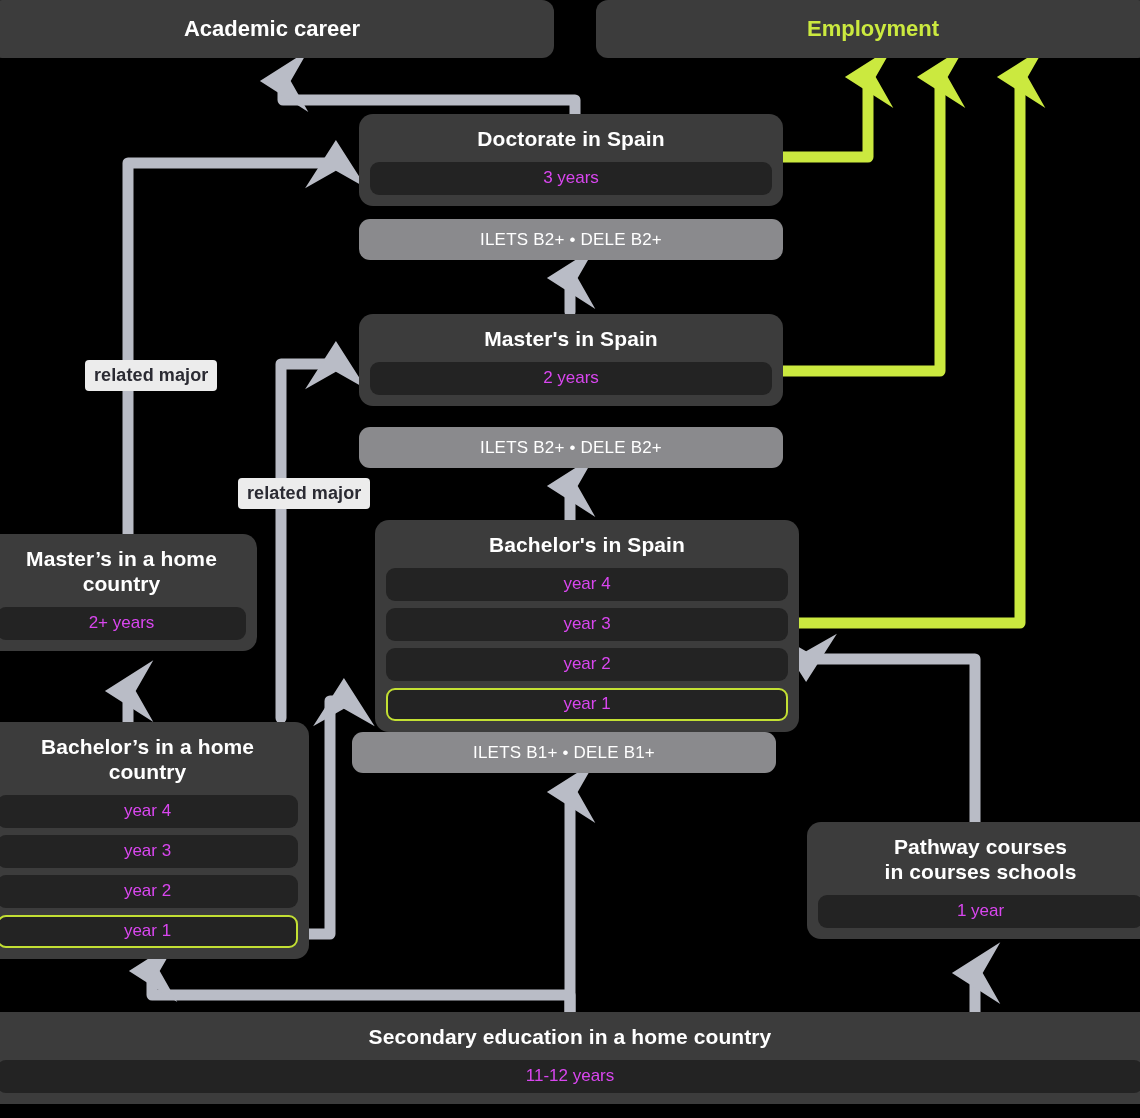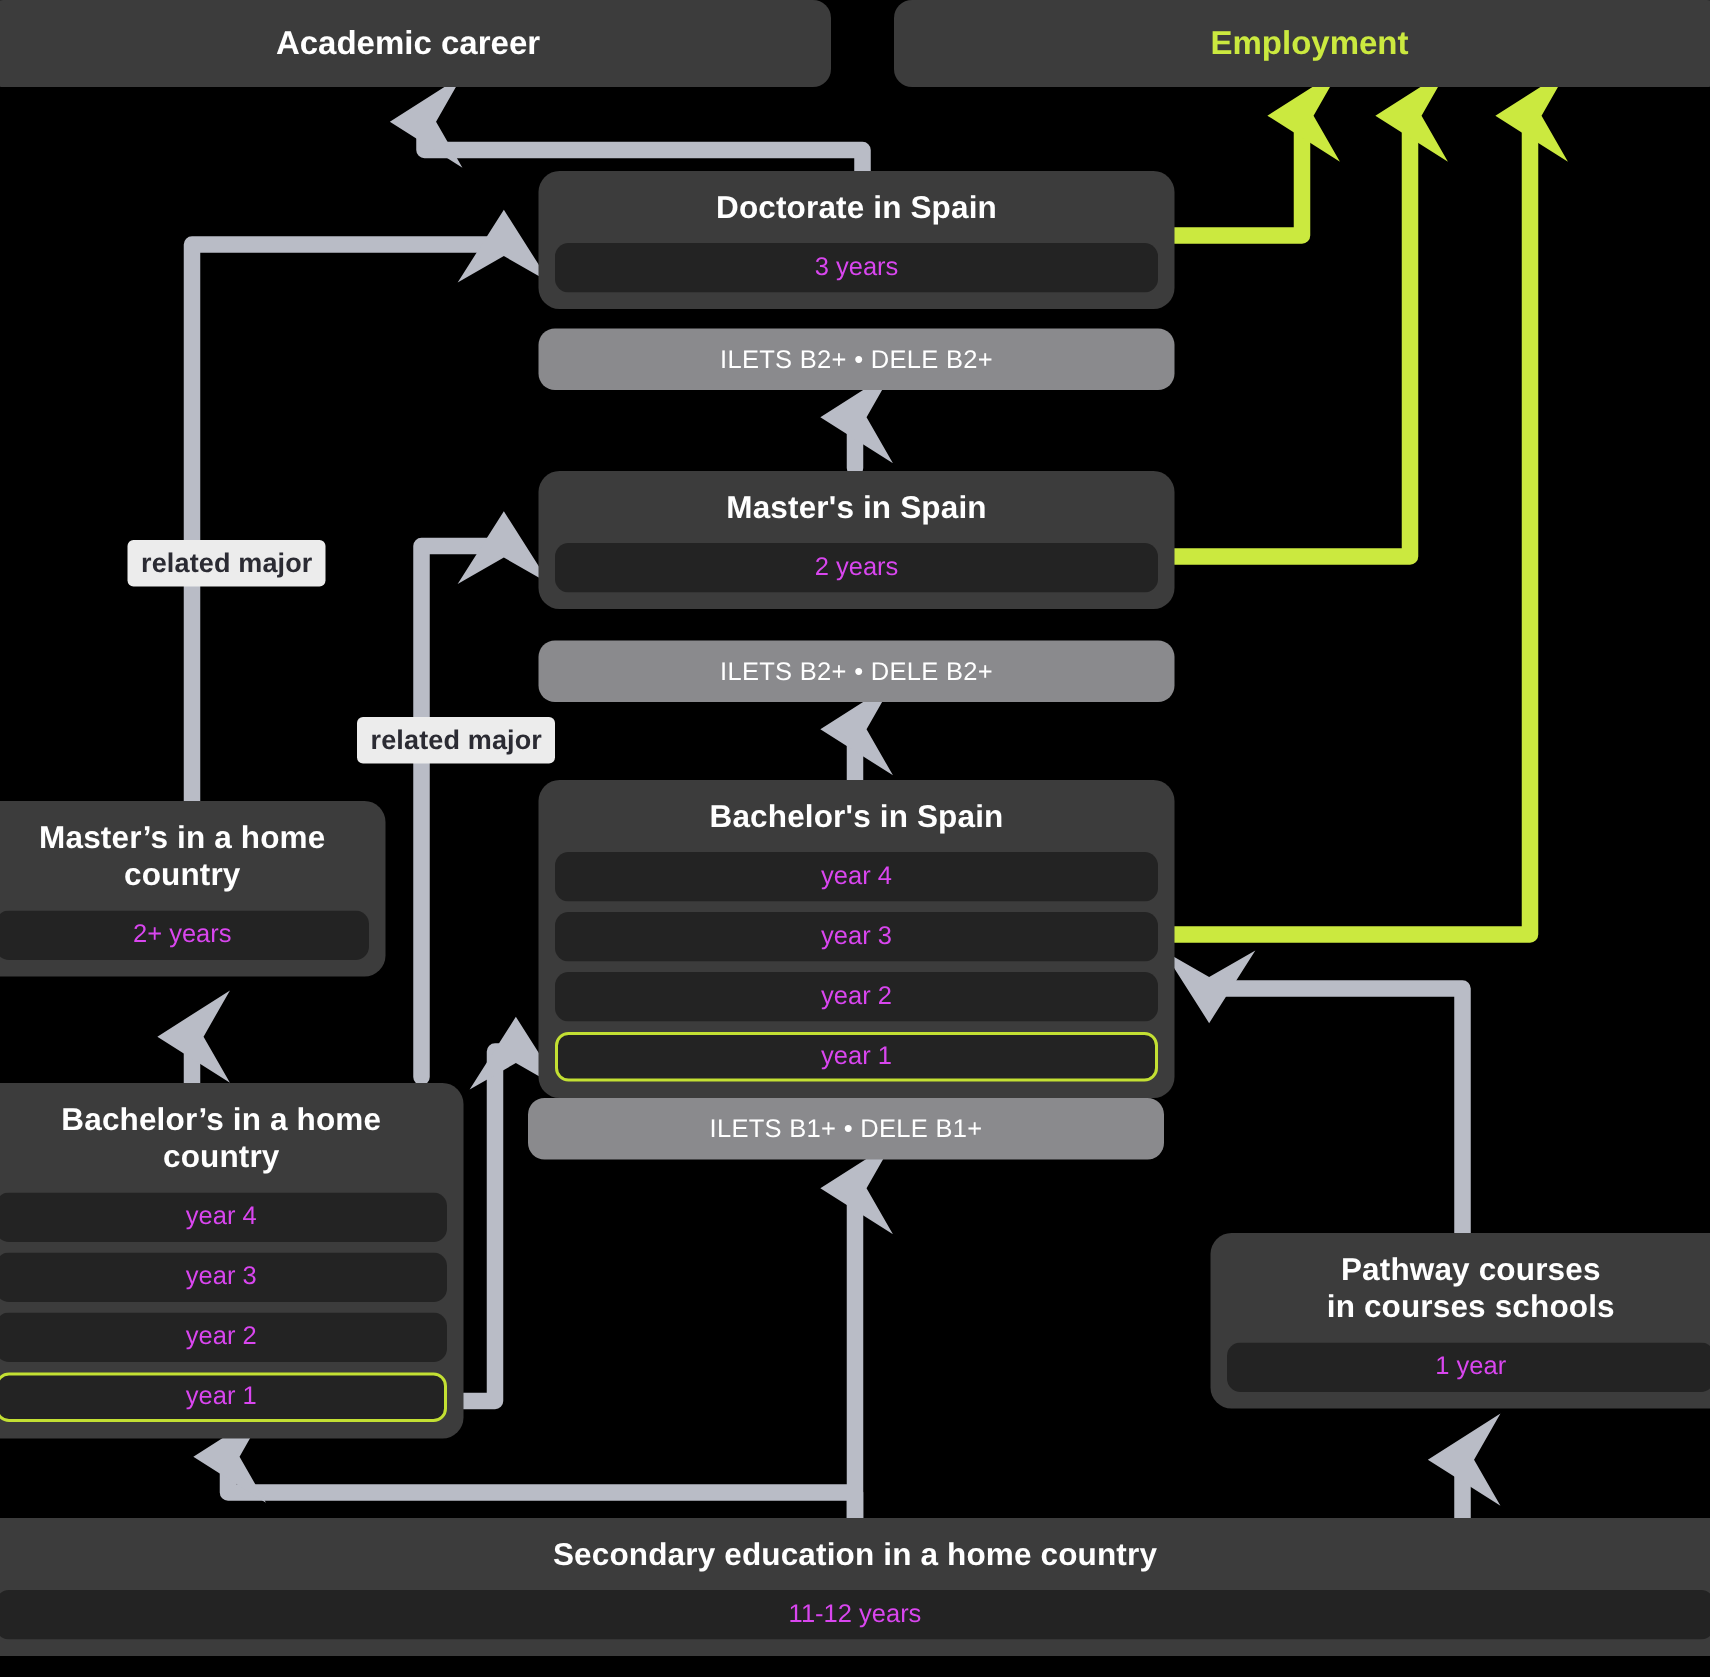--- a/index.html
+++ b/index.html
@@ -97,21 +97,21 @@
   <div class="card" style="left:359px;top:314px;width:424px;">
     <div class="card-title">Master's in Spain</div>
     <div class="rows">
       <div class="row">2 years</div>
     </div>
   </div>
   <div class="req" style="left:359px;top:427px;width:424px;">
     <span>ILETS B2+ • DELE B2+</span>
   </div>
 
-  <div class="card" style="left:359px;top:520px;width:424px;">
+  <div class="card" style="left:375px;top:520px;width:424px;">
     <div class="card-title">Bachelor's in Spain</div>
     <div class="rows">
       <div class="row">year 4</div>
       <div class="row">year 3</div>
       <div class="row">year 2</div>
       <div class="row hl">year 1</div>
     </div>
   </div>
   <div class="req" style="left:352px;top:732px;width:424px;">
     <span>ILETS B1+ • DELE B1+</span>

